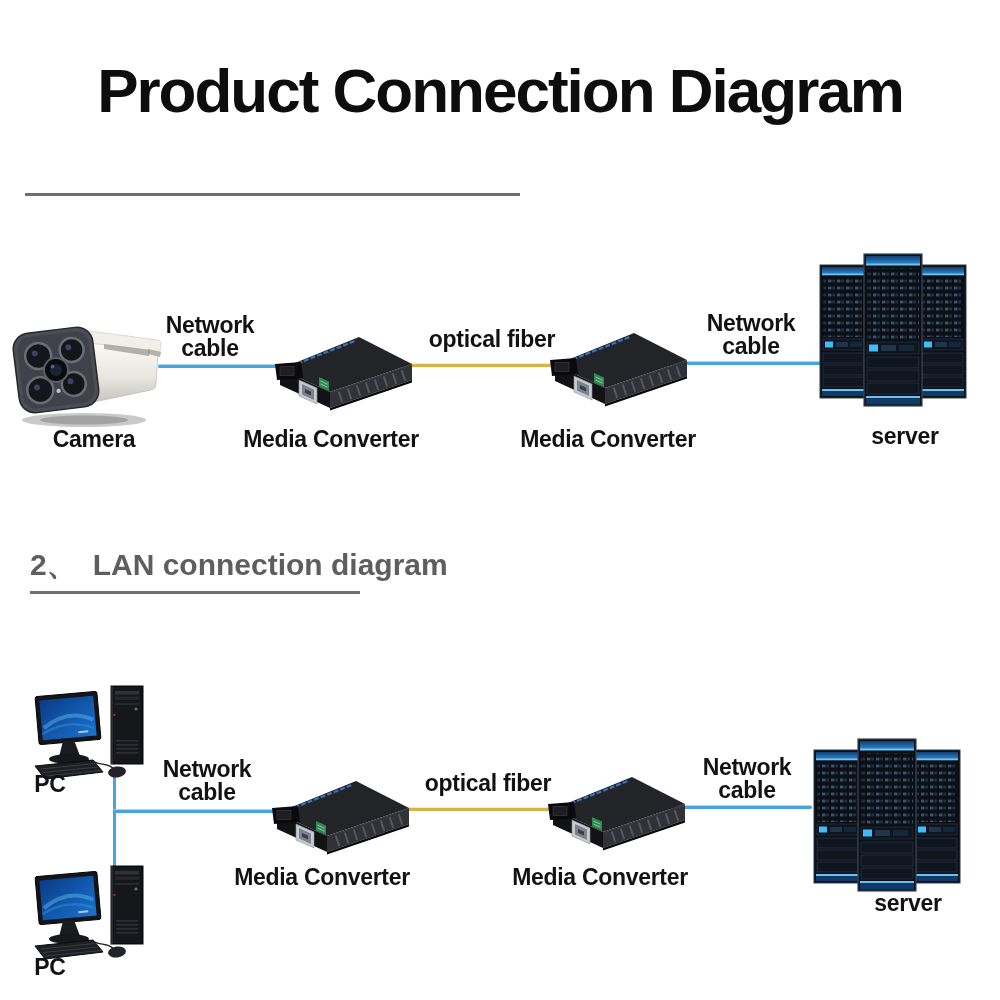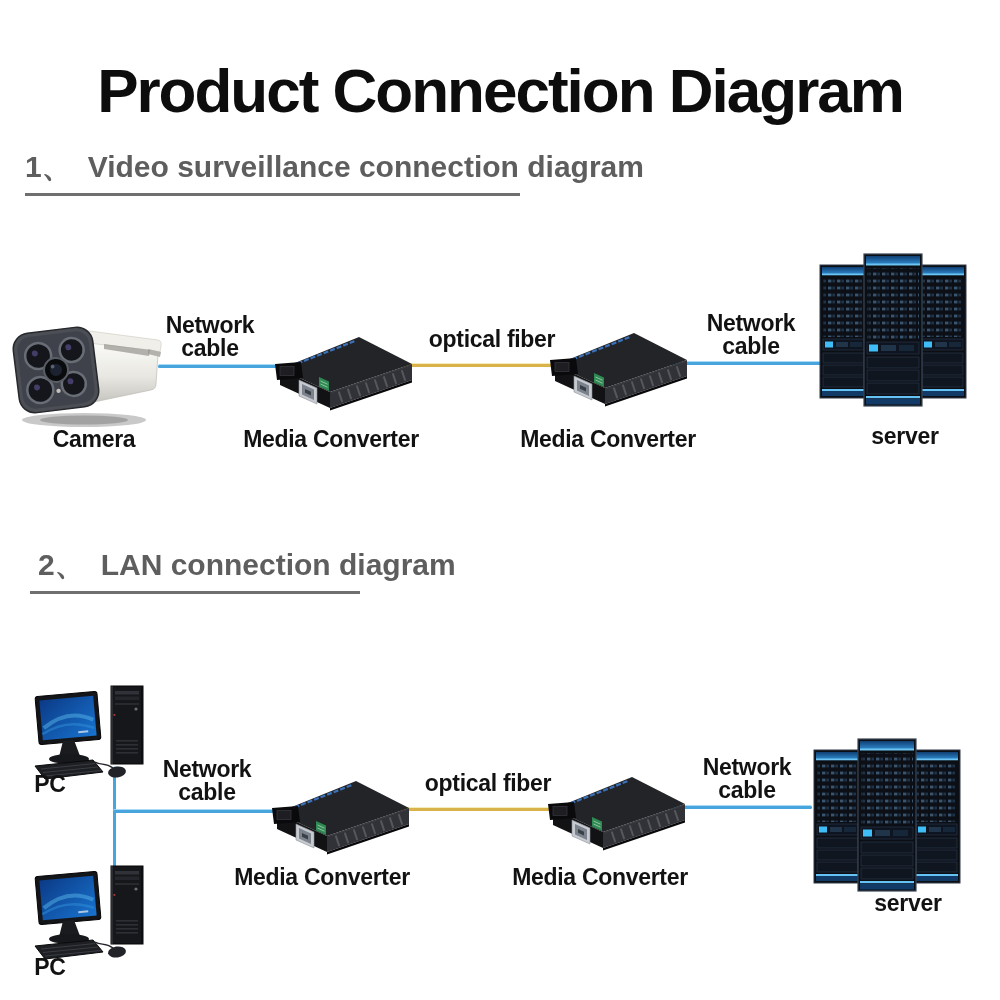--- a/index.html
+++ b/index.html
@@ -198,23 +198,20 @@
         <rect x="48" y="148.5" width="54" height="6" fill="#123a66"></rect>
       </g>
     </symbol>
   </defs>
 </svg>
 
 <div id="canvas">
 
   <div class="page-title">Product Connection Diagram</div>
 
-  <div class="sec-head" style="left:25px;top:147px;">
-    <span class="num">1、</span><span>Video surveillance connection diagram</span>
-  </div>
   <div class="sec-underline" style="left:25px;top:193px;width:495px;"></div>
 
   <div class="hline blue" style="left:158px;top:365px;width:130px;"></div>
   <div class="hline yellow" style="left:390px;top:364px;width:182px;"></div>
   <div class="hline blue" style="left:663px;top:362px;width:160px;"></div>
 
   <div class="dev" style="left:8px;top:310px;width:160px;height:125px;">
     <svg viewBox="0 0 160 125">
         <use href="#icon-camera"></use>
       </svg>
@@ -242,21 +239,21 @@
   <div class="lbl" style="left:492px;top:328px;">optical fiber</div>
   <div class="lbl" style="left:751px;top:312px;">
     <span class="l2">Network</span>
     <span class="l2">cable</span>
   </div>
   <div class="lbl" style="left:94px;top:428px;">Camera</div>
   <div class="lbl" style="left:331px;top:428px;">Media Converter</div>
   <div class="lbl" style="left:608px;top:428px;">Media Converter</div>
   <div class="lbl" style="left:905px;top:425px;">server</div>
 
-  <div class="sec-head" style="left:30px;top:545px;margin-left:8px;">
+  <div class="sec-head" style="left:30px;top:545px;">
     <span class="num">2、</span><span>LAN connection diagram</span>
   </div>
   <div class="sec-underline" style="left:30px;top:591px;width:330px;"></div>
 
   <div class="vline blue" style="left:113px;top:767px;height:103px;"></div>
   <div class="hline blue" style="left:113px;top:810px;width:176px;"></div>
   <div class="hline yellow" style="left:392px;top:808px;width:176px;"></div>
   <div class="hline blue" style="left:660px;top:806px;width:152px;"></div>
 
   <div class="dev" style="left:33px;top:678px;width:125px;height:108px;">

